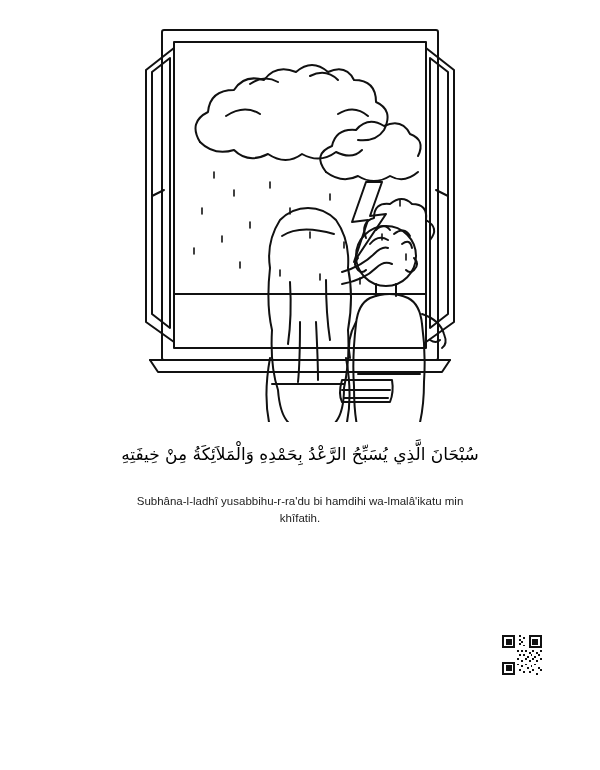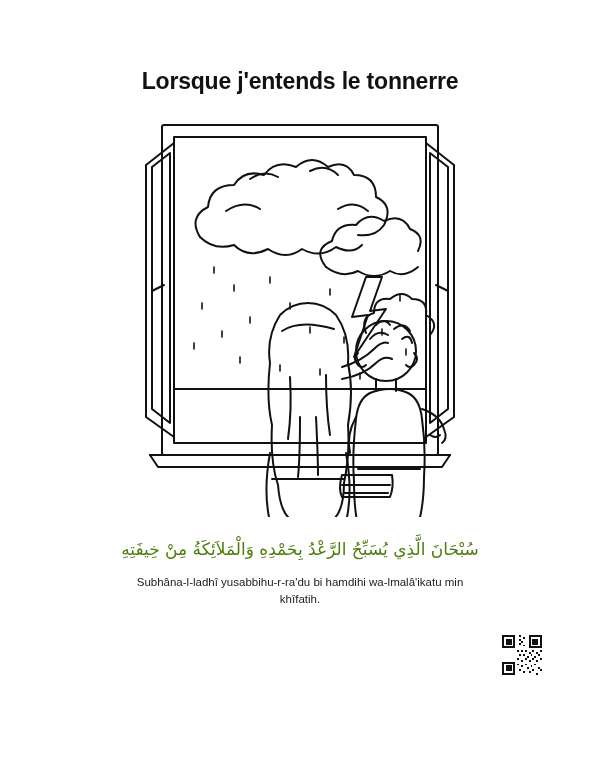--- a/index.html
+++ b/index.html
@@ -41,26 +41,26 @@
     display: block;
     width: 340px;
     height: 400px;
   }
   .arabic {
     margin-top: 18px;
     font-family: "DejaVu Sans", sans-serif;
     font-size: 17px;
     direction: rtl;
     text-align: center;
-    color: #4d7c0f;
+    color: #000000;
     line-height: 1.7;
     width: 420px;
   }
   .translit {
-    margin-top: 10px;
+    margin-top: 24px;
     font-size: 11.5px;
     text-align: center;
     line-height: 1.45;
     color: #222222;
     width: 360px;
   }
   .meaning {
     margin-top: 12px;
     font-size: 11.5px;
     font-weight: bold;
@@ -76,21 +76,20 @@
     width: 40px;
     height: 40px;
   }
   .qr svg { display:block; }
 </style>
 </head>
 <body>
 
 <div class="page">
 
-  <div class="title">Lorsque j'entends le tonnerre</div>
 
   <div class="illustration">
     <svg viewBox="0 0 340 400" xmlns="http://www.w3.org/2000/svg" fill="none" stroke="#111111" stroke-width="2" stroke-linecap="round" stroke-linejoin="round">
 
       <rect x="32" y="8" width="276" height="330" rx="2"></rect>
       <rect x="44" y="20" width="252" height="306"></rect>
 
       <path d="M20 338 H320"></path>
       <path d="M20 338 L28 350 H312 L320 338"></path>
 

